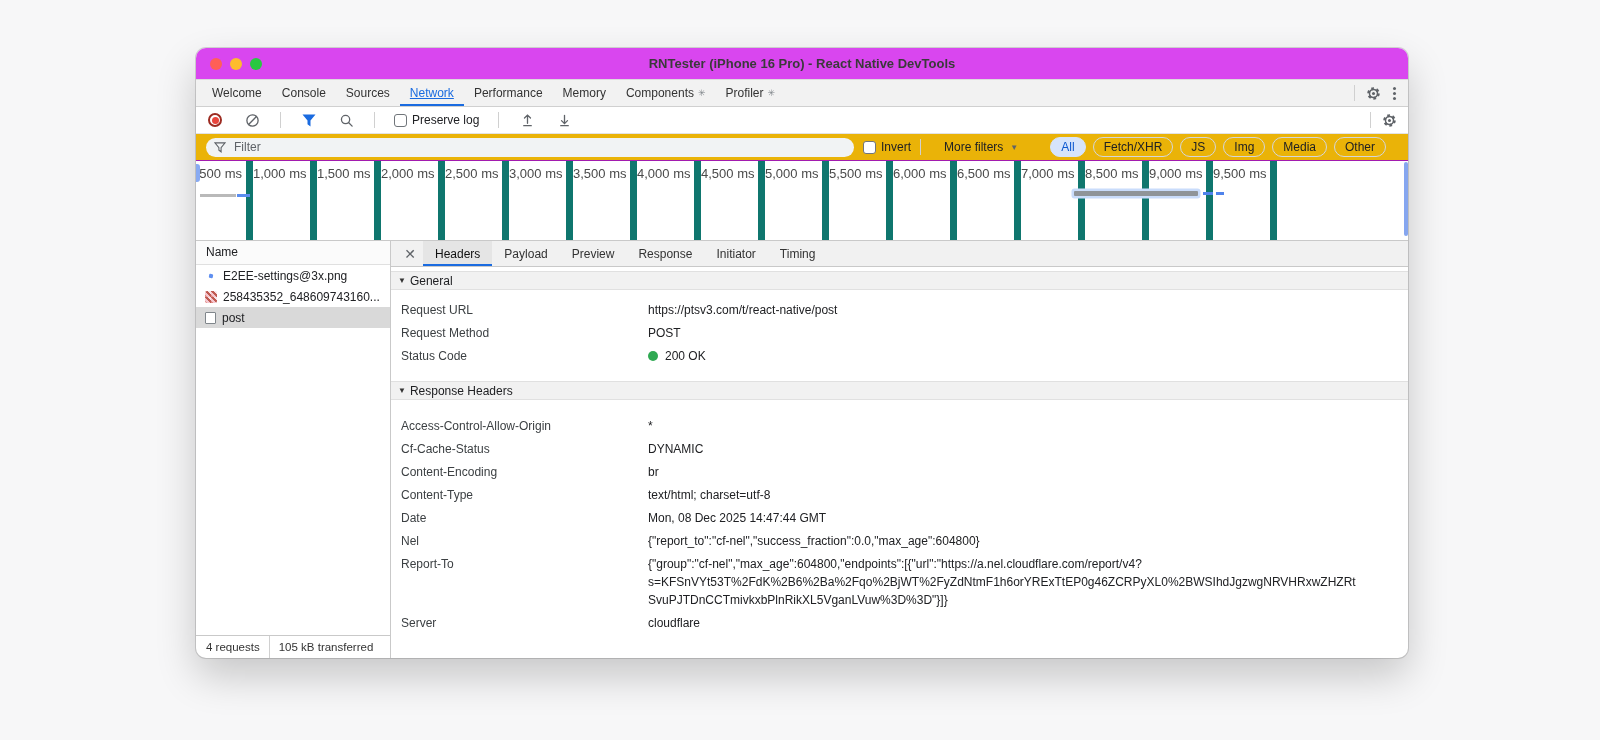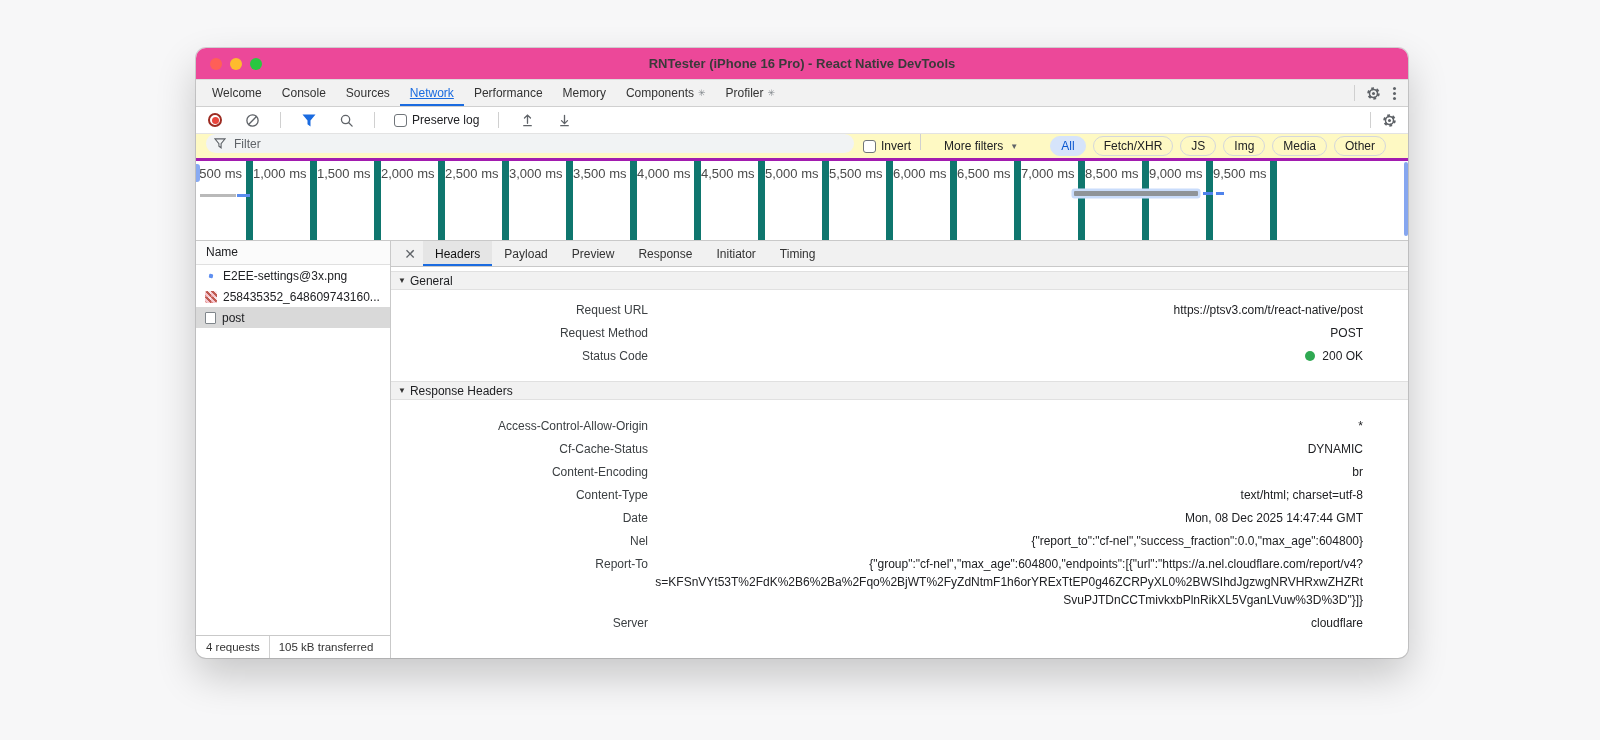--- a/index.html
+++ b/index.html
@@ -4,21 +4,21 @@
 <style>
   * { box-sizing: border-box; }
   html,body { margin:0; padding:0; width:1600px; height:740px; background:#f7f7f8;
     font-family:"Liberation Sans", sans-serif; -webkit-font-smoothing:antialiased; }
   .window { position:absolute; left:196px; top:48px; width:1212px; height:610px;
     background:#fff; border-radius:10px; overflow:hidden; color:#202124; font-size:12px;
     box-shadow:0 0 0 1px rgba(0,0,0,.14), 0 18px 40px rgba(0,0,0,.20);
     display:flex; flex-direction:column; }
 
   
-  .titlebar { height:32px; flex:none; background:#ec4899; border-bottom:1px solid #dcdcdc;
+  .titlebar { height:32px; flex:none; background:#d946ef; border-bottom:1px solid #dcdcdc;
     position:relative; display:flex; align-items:center; }
   .traffic { display:flex; gap:8px; margin-left:14px; }
   .light { width:12px; height:12px; border-radius:50%; }
   .light.red { background:#ff5f57; } .light.yellow { background:#febc2e; } .light.green { background:#28c840; }
   .win-title { position:absolute; left:0; right:0; text-align:center; font-size:13px;
     font-weight:bold; color:#3a3a3a; pointer-events:none; }
 
   
   .tabbar { height:27px; flex:none; background:#f2f2f2; border-bottom:1px solid #d0d0d0;
     display:flex; align-items:stretch; padding-left:6px; }
@@ -35,22 +35,22 @@
   .tool { display:flex; align-items:center; justify-content:center; width:18px; height:18px; }
   .record-icon { width:14px; height:14px; border:2px solid #9c2b21; border-radius:50%;
     display:flex; align-items:center; justify-content:center; }
   .record-icon .dot { width:7px; height:7px; border-radius:50%; background:#e8453c; }
   .check-group { display:flex; align-items:center; gap:5px; color:#202124; }
   .cbox { appearance:none; -webkit-appearance:none; width:13px; height:13px; margin:0;
     border:1px solid #70757a; border-radius:3px; background:#fff; }
   .toolbar-right { margin-left:auto; display:flex; align-items:center; gap:9px; }
 
   
-  .filterrow { height:27px; flex:none; background:#fef9c3; border-bottom:3px solid #a21caf;
-    display:flex; padding:0 10px; gap:9px; }
+  .filterrow { height:27px; flex:none; background:#eab308; border-bottom:1px solid #a21caf;
+    display:flex; align-items:center; padding:0 10px; gap:9px; }
   .filter-pill { width:648px; height:19px; flex:none; background:#f1f3f4; border-radius:10px;
     display:flex; align-items:center; padding:0 8px; gap:6px; }
   .filter-pill input { border:none; outline:none; background:transparent; flex:1;
     font:12px "Liberation Sans", sans-serif; color:#202124; }
   .filter-pill input::placeholder { color:#5f6368; }
   .dd-arrow { font-size:8px; color:#5f6368; margin-left:2px; }
   .chips { display:flex; align-items:center; gap:7px; }
   .chip { padding:2px 10px; border-radius:16px; border:1px solid #d4d7db; color:#202124; white-space:nowrap; }
   .chip.active { background:#d6e4fb; border-color:#d6e4fb; color:#0b57d0; }
 
@@ -97,21 +97,21 @@
     color:#5f6368; font-size:14px; }
   .dtab { display:flex; align-items:center; padding:0 12px; color:#333; }
   .dtab.active { background:#e5e5e5; box-shadow:inset 0 -2px 0 #1a6be0; color:#111; }
 
   .detail-body { flex:1; min-height:0; overflow:hidden; }
   .section-bar { height:19px; margin-top:4px; background:#f1f1f1; border-top:1px solid #e0e0e0;
     border-bottom:1px solid #e0e0e0; display:flex; align-items:center; gap:4px; padding-left:7px;
     font-weight:500; color:#202124; }
   .tri { font-size:8px; color:#333; }
   .kv-block { padding:8px 0 6px 0; }
-  .kv-row { display:flex; padding:2.5px 0 2.5px 10px; line-height:18px;text-align:right; }
+  .kv-row { display:flex; padding:2.5px 0 2.5px 10px; line-height:18px; }
   .kv-name { flex:0 0 247px; color:#3c4043; }
   .kv-value { flex:1; max-width:715px; overflow-wrap:break-word; word-break:break-word; color:#202124; }
   .status-dot { display:none; }
   .kv-row.has-dot .status-dot { display:inline-block; width:10px; height:10px; border-radius:50%;
     background:#2fa952; margin-right:7px; vertical-align:-1px; }
 
   
   .icon-stroke { stroke:#5f6368; stroke-width:1.4; fill:none; stroke-linecap:round; }
   .kebab { display:flex; flex-direction:column; gap:2px; padding:0 2px; }
   .kebab i { width:3px; height:3px; border-radius:50%; background:#5f6368; }

